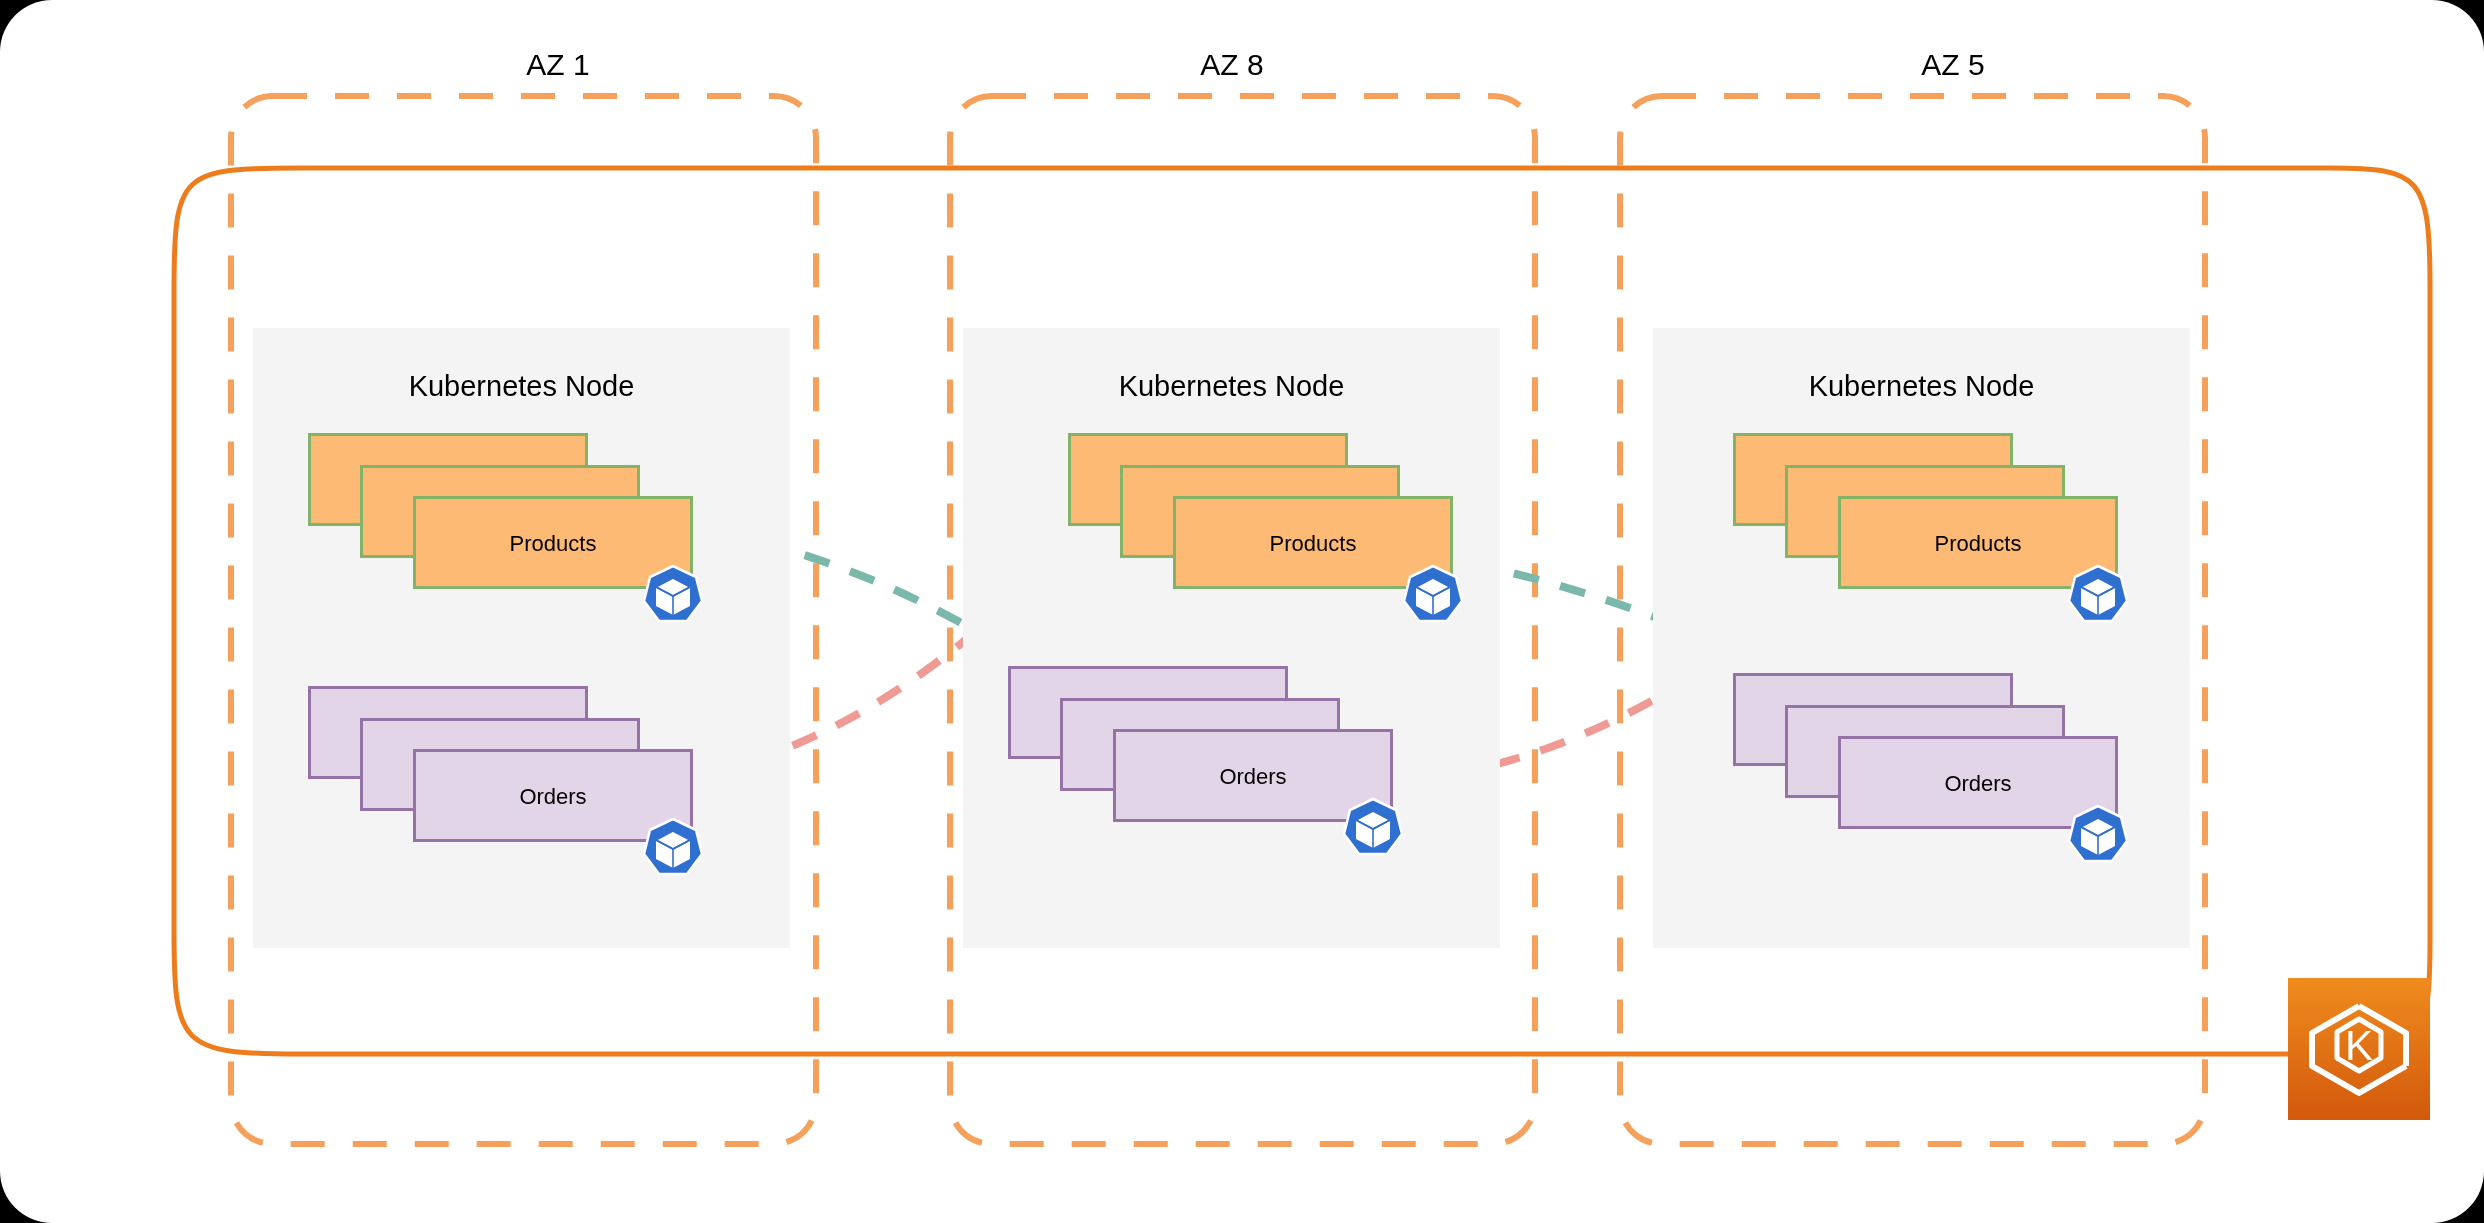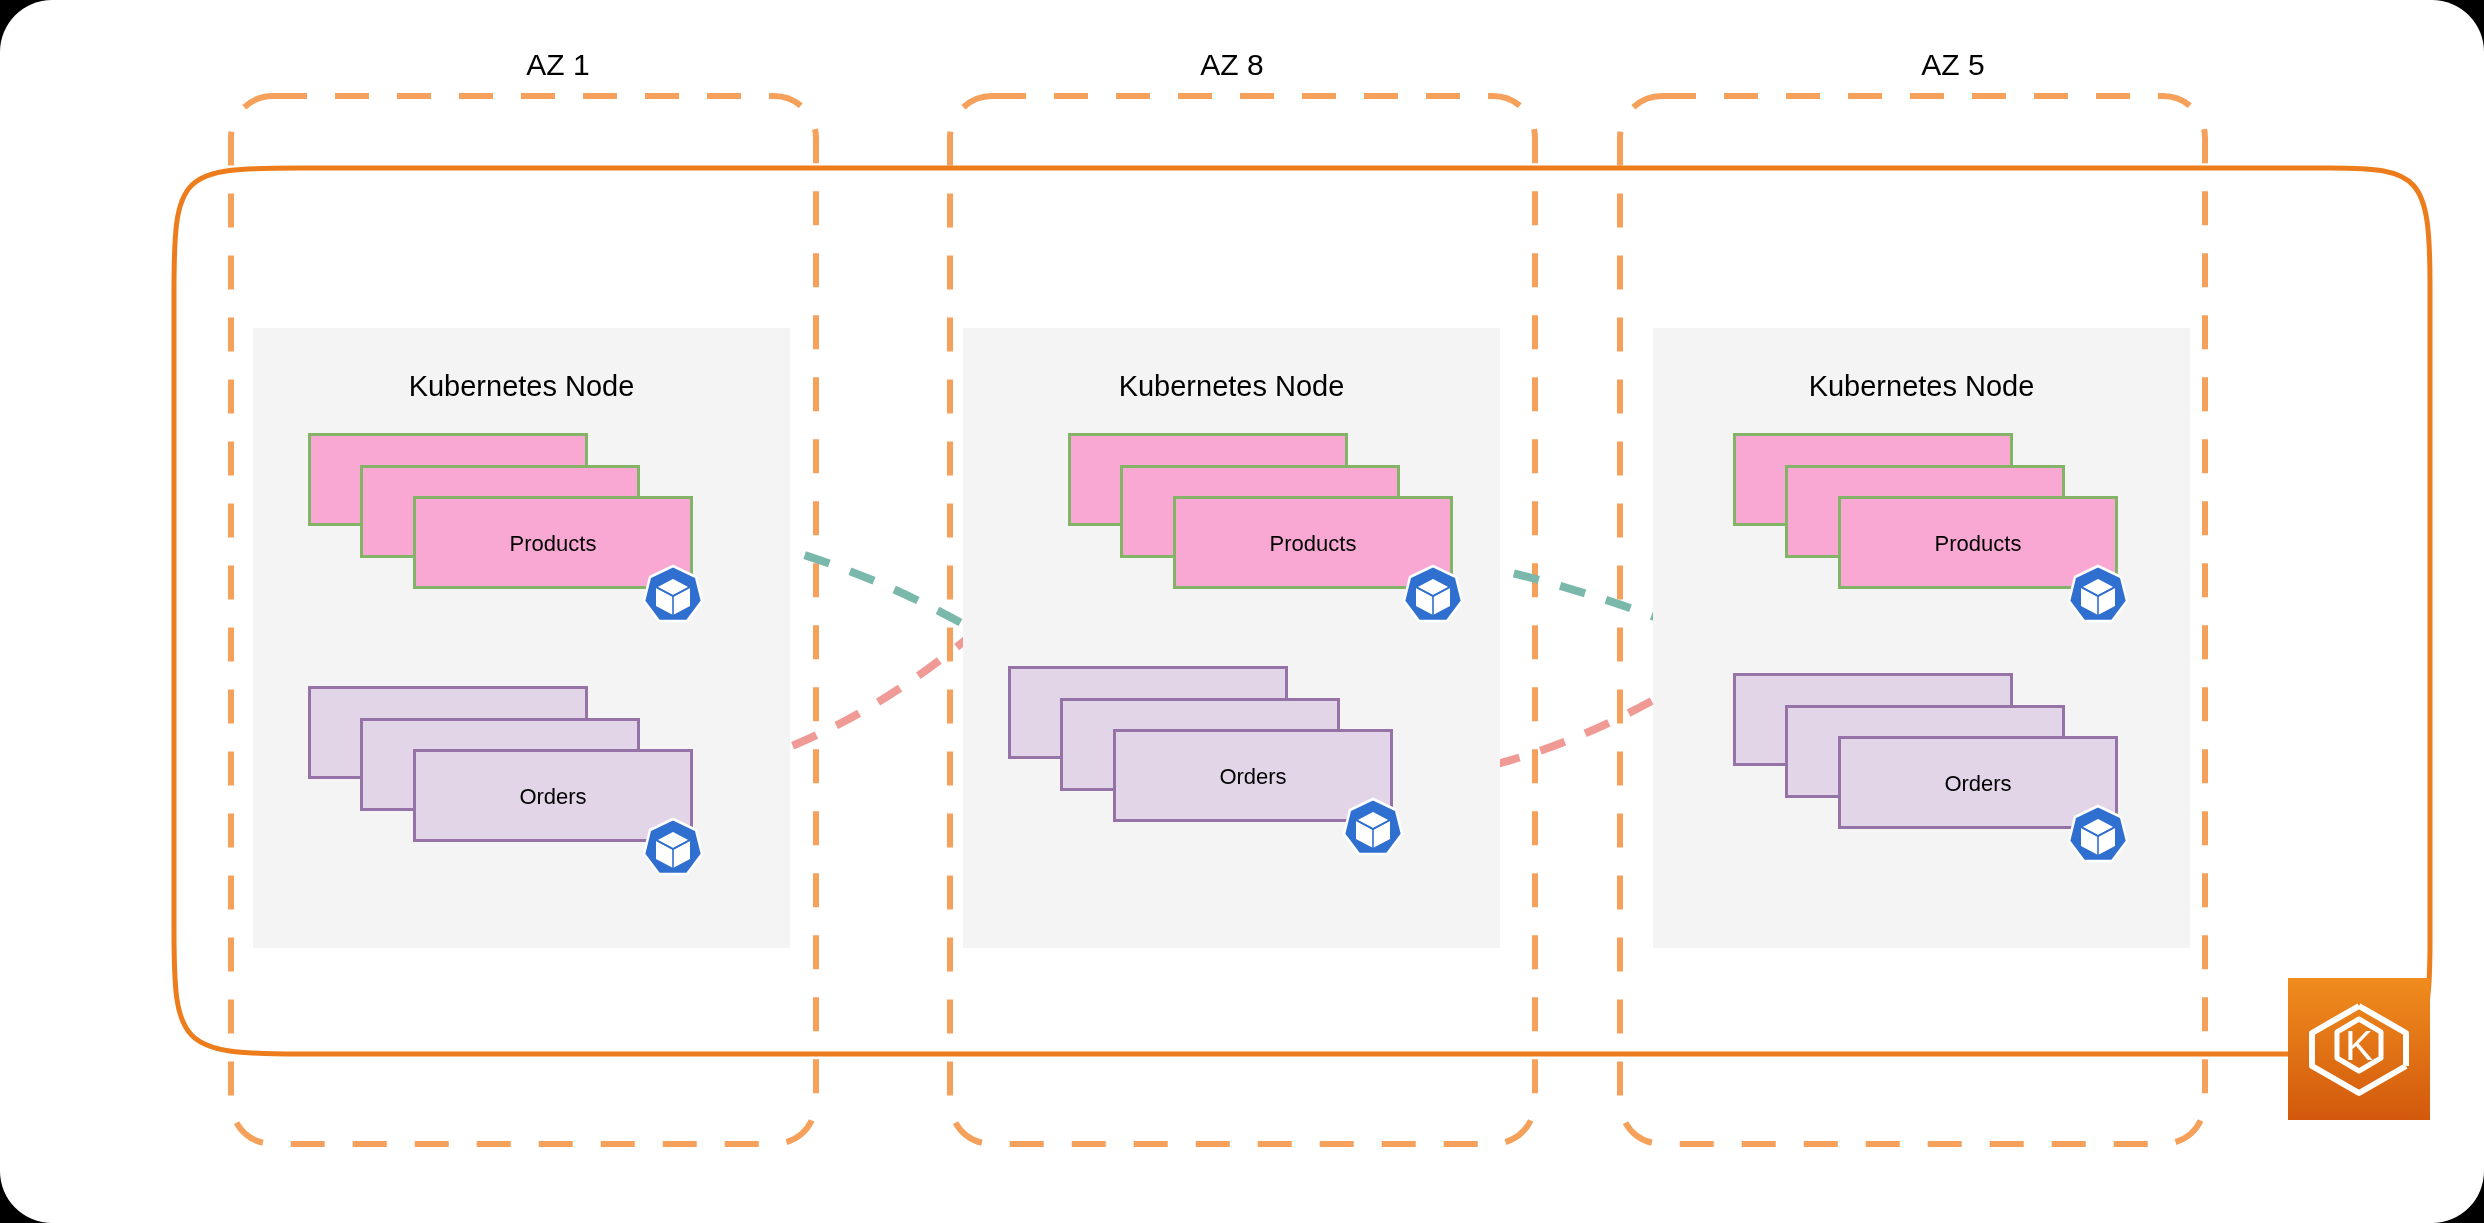--- a/index.html
+++ b/index.html
@@ -59,21 +59,21 @@
   .pod-stack {
     position: absolute;
   }
   .pod-box {
     position: absolute;
     box-sizing: border-box;
     border-width: 3px;
     border-style: solid;
   }
   .pod-box.green {
-    background: #f9a8d4;
+    background: #fdba74;
     border-color: #82b366;
   }
   .pod-box.purple {
     background: #e1d5e7;
     border-color: #9673a6;
   }
   .pod-label {
     position: absolute;
     width: 100%;
     left: 0;

